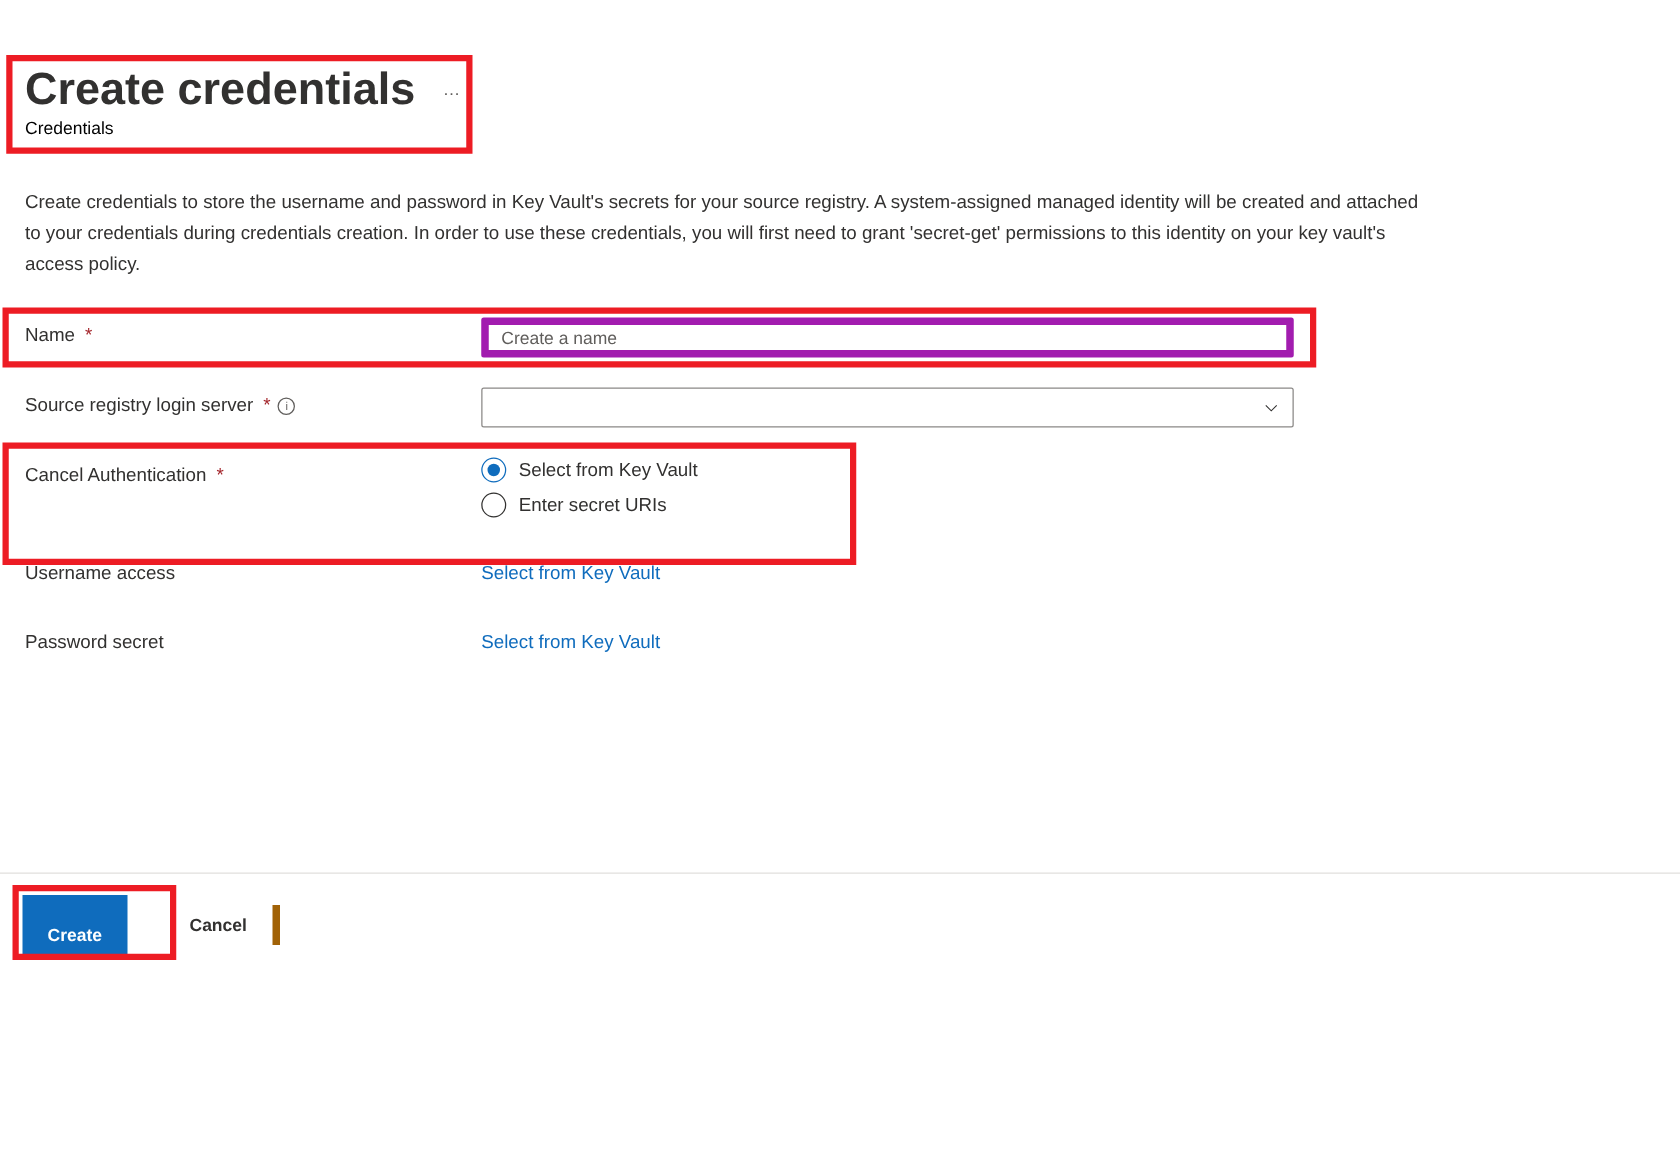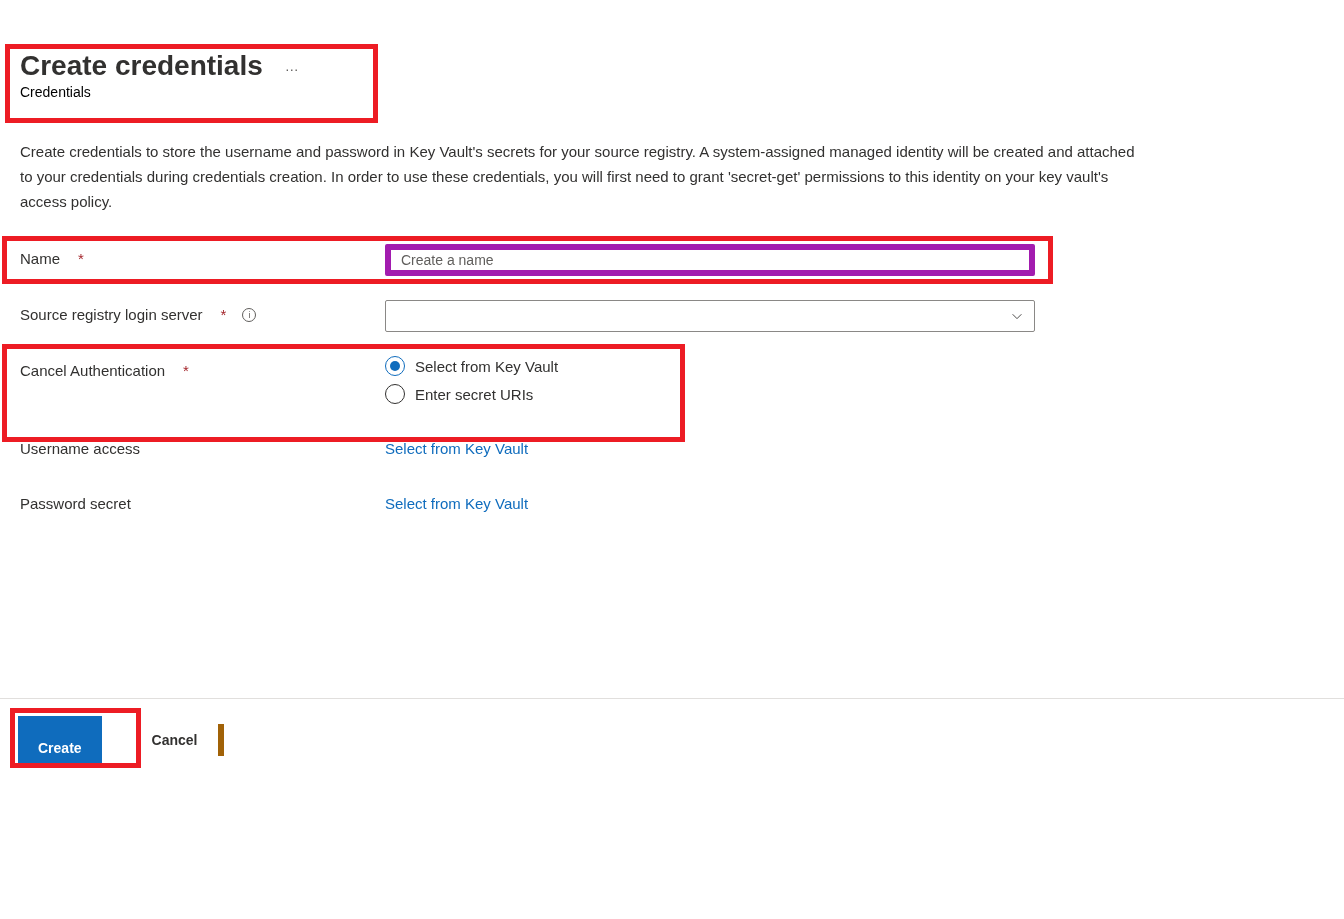--- a/index.html
+++ b/index.html
@@ -8,31 +8,31 @@
       color: #323130;
       background: #ffffff;
       font-size: 14px;
     }
     .page { width: 1344px; min-height: 919px; position: relative; }
     
     
     .header { padding: 50px 0 0 20px; position: relative; }
     .hl-header { position: absolute; top: 44px; left: 5px; width: 373px; height: 79px; border: 5px solid #ed1c24; pointer-events: none; }
     .title-row { display: flex; align-items: center; gap: 18px; }
-    h1 { font-size: 28px; font-weight: 600; color: #323130; }
+    h1 { font-size: 36px; font-weight: 600; color: #323130; }
     .more-btn { background: none; border: none; cursor: pointer; color: #605e5c; font-size: 14px; letter-spacing: 1px; padding: 4px; }
     .subtitle { font-size: 14px; color: #000000; margin-top: 2px; }
     
     
     .desc { padding: 40px 200px 30px 20px; font-size: 15px; line-height: 1.65; color: #323130; }
     
     
     .form { padding: 0 20px; position: relative; }
     .row { display: flex; align-items: flex-start; margin-bottom: 24px; position: relative; }
-    .label-col { width: 365px; padding-top: 6px; font-size: 15px; color: #323130; display: flex; align-items: center; gap: 16px; }
+    .label-col { width: 365px; padding-top: 6px; font-size: 15px; color: #323130; display: flex; align-items: center; gap: 6px; }
     .req { color: #a4262c; margin-left: 2px; }
     .info-icon { width: 14px; height: 14px; border: 1px solid #605e5c; border-radius: 50%; display: inline-flex; align-items: center; justify-content: center; font-size: 9px; color: #605e5c; cursor: help; }
     .ctrl-col { flex: 0 0 650px; }
     .text-input { width: 100%; height: 32px; padding: 0 10px; border: 6px solid #a21caf; border-radius: 2px; font-size: 14px; font-family: inherit; background: #fff; }
     .text-input::placeholder { color: #605e5c; }
     .select-wrap { position: relative; width: 100%; height: 32px; border: 1px solid #8a8886; border-radius: 2px; background: #fff; cursor: pointer; display: flex; align-items: center; padding: 0 10px; }
     .chev { position: absolute; right: 10px; top: 50%; transform: translateY(-50%); }
     .chev svg { width: 14px; height: 14px; display: block; }
     
     .radios { display: flex; flex-direction: column; gap: 8px; }

